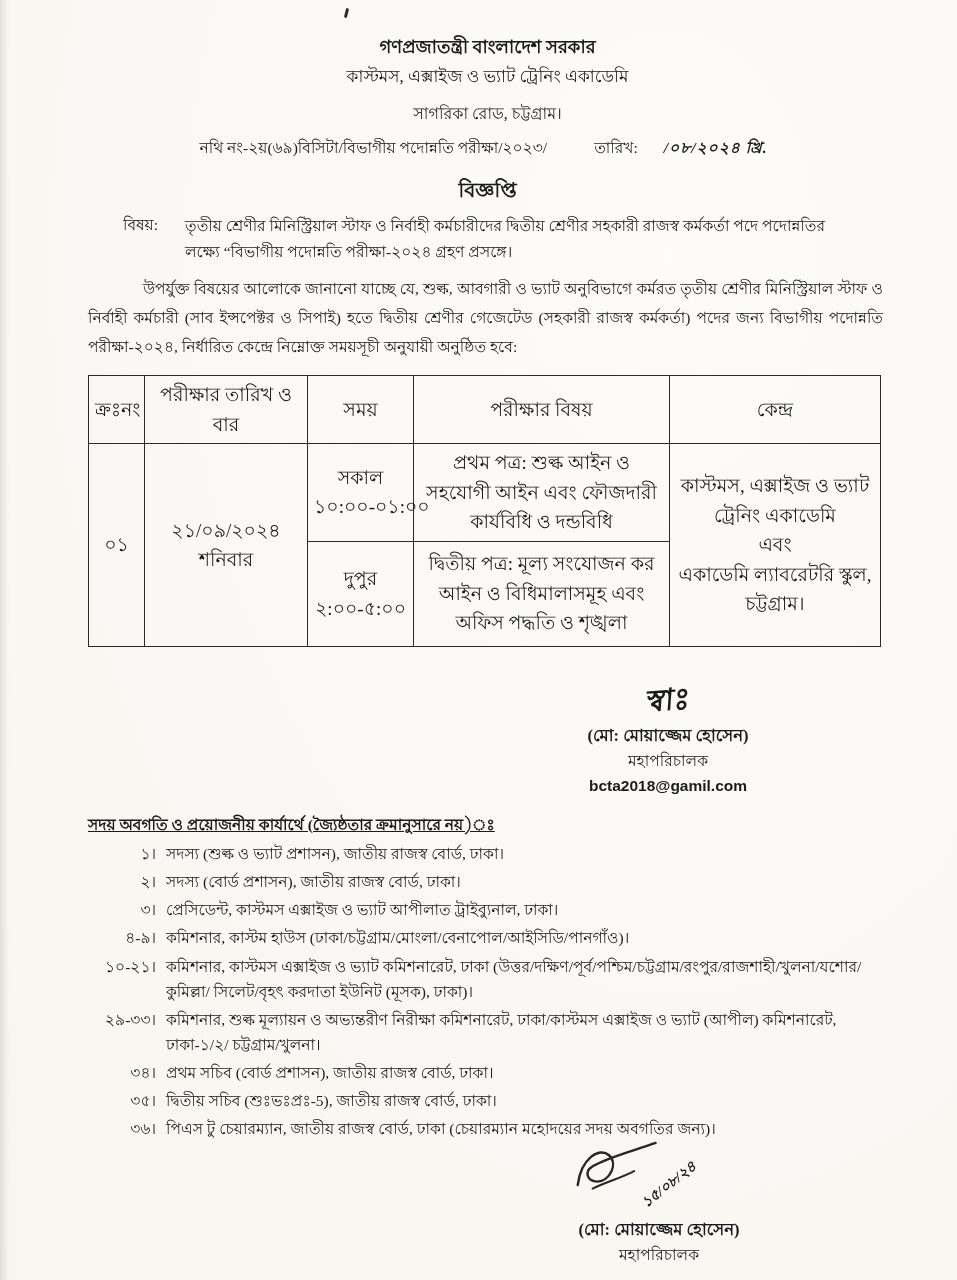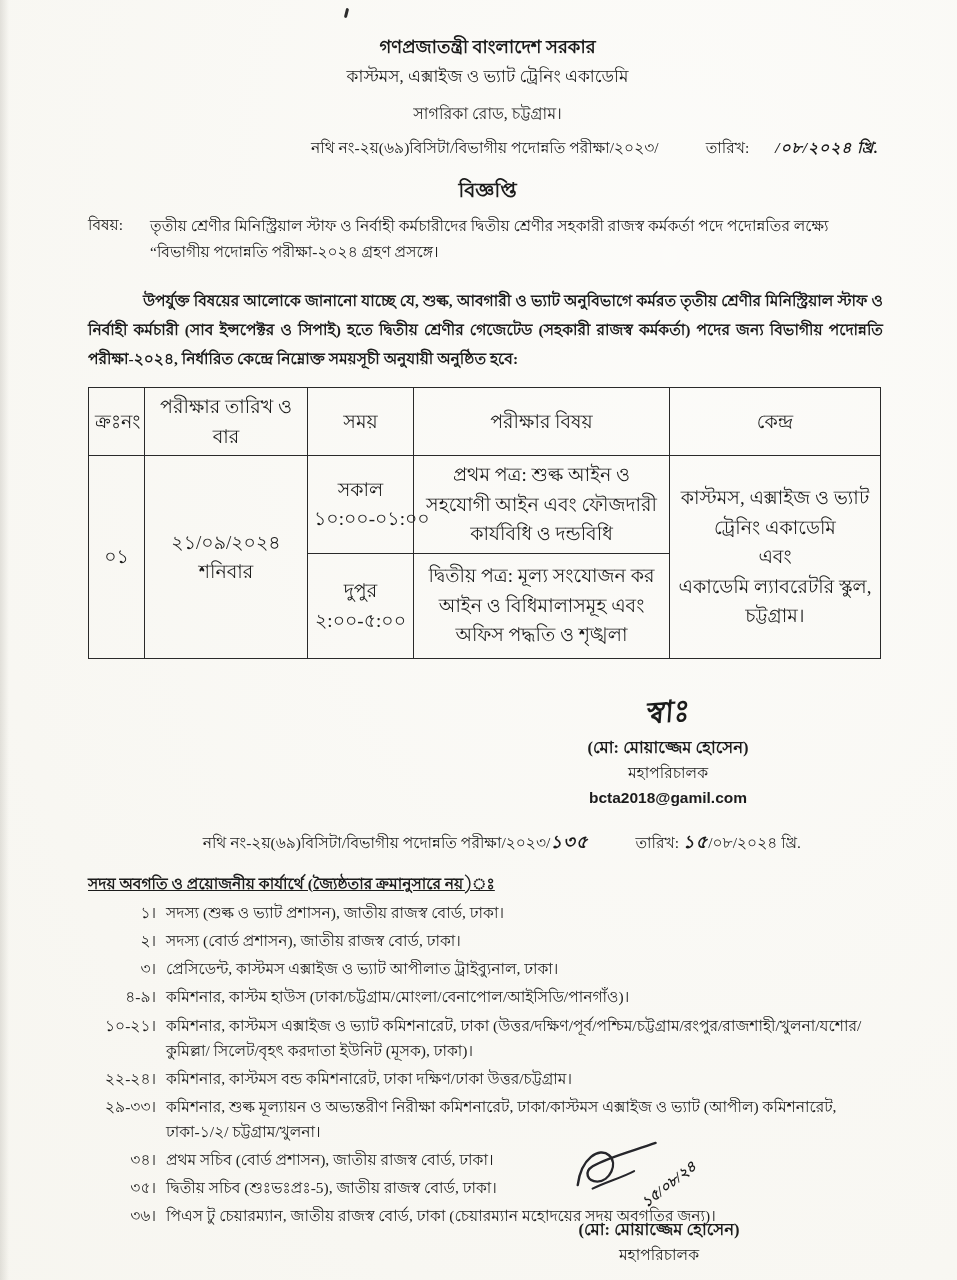--- a/index.html
+++ b/index.html
@@ -20,31 +20,31 @@
     box-sizing:border-box;
     padding:34px 70px 16px 88px;
   }
   .center{text-align:center;}
   
   .hdr-gov{font-size:18px;font-weight:700;}
   .hdr-org{font-size:17px;margin-top:3px;}
   .hdr-addr{font-size:16px;margin-top:12px;}
   .hdr-web{font-size:16px;font-weight:700;letter-spacing:1px;margin-top:3px;font-family:"Liberation Serif",serif;}
   
-  .refline{display:flex;justify-content:flex-end;align-items:baseline;margin-top:10px;gap:47px;}
+  .refline{display:flex;justify-content:center;align-items:baseline;margin-top:10px;gap:47px;}
   .refline .date-part{white-space:nowrap;padding-right:8px;}
   .date-gap{display:inline-block;width:26px;}
   .hand{font-weight:700;font-size:18px;font-style:italic;letter-spacing:1px;}
   
   .notice-title{font-size:20px;font-weight:700;margin-top:16px;}
   
-  .subject{display:flex;margin-top:8px;}
+  .subject{display:flex;margin-top:8px;margin-left:35px;}
   .subject .lbl{flex:0 0 62px;}
   .subject .txt{flex:1;padding-right:30px;line-height:1.7;}
-  .body-para{margin-top:22px;text-indent:55px;line-height:1.85;padding-right:4px;text-align:justify;font-weight:bold;}
+  .body-para{margin-top:10px;text-indent:55px;line-height:1.85;padding-right:4px;text-align:justify;}
   
   table.sched{border-collapse:collapse;margin-top:14px;width:792px;table-layout:fixed;}
   table.sched th, table.sched td{
     border:1.4px solid #2a2a2a;
     padding:4px 6px;
     text-align:center;
     vertical-align:middle;
     font-size:19px;
     line-height:1.55;
     font-weight:400;
@@ -153,29 +153,20 @@
   </tbody>
     </table>
 
   <div class="sig1">
     <div><span class="sign-mark">স্বাঃ</span></div>
     <div class="nm">(মো: মোয়াজ্জেম হোসেন)</div>
     <div class="dg">মহাপরিচালক</div>
     <div class="em">bcta2018@gamil.com</div>
   </div>
 
-  <div class="refline" style="margin-top:20px;">
-    <span>
-      <span>নথি নং-২য়(৬৯)বিসিটা/বিভাগীয় পদোন্নতি পরীক্ষা/২০২৩/</span><span class="hand">১৩৫</span>
-    </span>
-    <span class="date-part" style="padding-right:86px;">
-      <span>তারিখ:</span>
-      <span class="hand">১৫</span><span>/০৮/২০২৪ খ্রি.</span>
-    </span>
-  </div>
 
   <div class="dist-head">সদয় অবগতি ও প্রয়োজনীয় কার্যার্থে (জ্যৈষ্ঠতার ক্রমানুসারে নয়)ঃ</div>
   <div class="dist-list">
     <div class="li">
         <span class="num">১।</span>
         <span class="txt">সদস্য (শুল্ক ও ভ্যাট প্রশাসন), জাতীয় রাজস্ব বোর্ড, ঢাকা।</span>
       </div>
     <div class="li">
         <span class="num">২।</span>
         <span class="txt">সদস্য (বোর্ড প্রশাসন), জাতীয় রাজস্ব বোর্ড, ঢাকা।</span>
@@ -184,24 +175,20 @@
         <span class="num">৩।</span>
         <span class="txt">প্রেসিডেন্ট, কাস্টমস এক্সাইজ ও ভ্যাট আপীলাত ট্রাইব্যুনাল, ঢাকা।</span>
       </div>
     <div class="li">
         <span class="num">৪-৯।</span>
         <span class="txt">কমিশনার, কাস্টম হাউস (ঢাকা/চট্টগ্রাম/মোংলা/বেনাপোল/আইসিডি/পানগাঁও)।</span>
       </div>
     <div class="li">
         <span class="num">১০-২১।</span>
         <span class="txt">কমিশনার, কাস্টমস এক্সাইজ ও ভ্যাট কমিশনারেট, ঢাকা (উত্তর/দক্ষিণ/পূর্ব/পশ্চিম/চট্টগ্রাম/রংপুর/রাজশাহী/খুলনা/যশোর/কুমিল্লা/ সিলেট/বৃহৎ করদাতা ইউনিট (মূসক), ঢাকা)।</span>
-      </div>
-    <div class="li">
-        <span class="num">২২-২৪।</span>
-        <span class="txt">কমিশনার, কাস্টমস বন্ড কমিশনারেট, ঢাকা দক্ষিণ/ঢাকা উত্তর/চট্টগ্রাম।</span>
       </div>
     <div class="li">
         <span class="num">২৯-৩৩।</span>
         <span class="txt">কমিশনার, শুল্ক মূল্যায়ন ও অভ্যন্তরীণ নিরীক্ষা কমিশনারেট, ঢাকা/কাস্টমস এক্সাইজ ও ভ্যাট (আপীল) কমিশনারেট, ঢাকা-১/২/ চট্টগ্রাম/খুলনা।</span>
       </div>
     <div class="li">
         <span class="num">৩৪।</span>
         <span class="txt">প্রথম সচিব  (বোর্ড প্রশাসন), জাতীয় রাজস্ব বোর্ড, ঢাকা।</span>
       </div>
     <div class="li">

